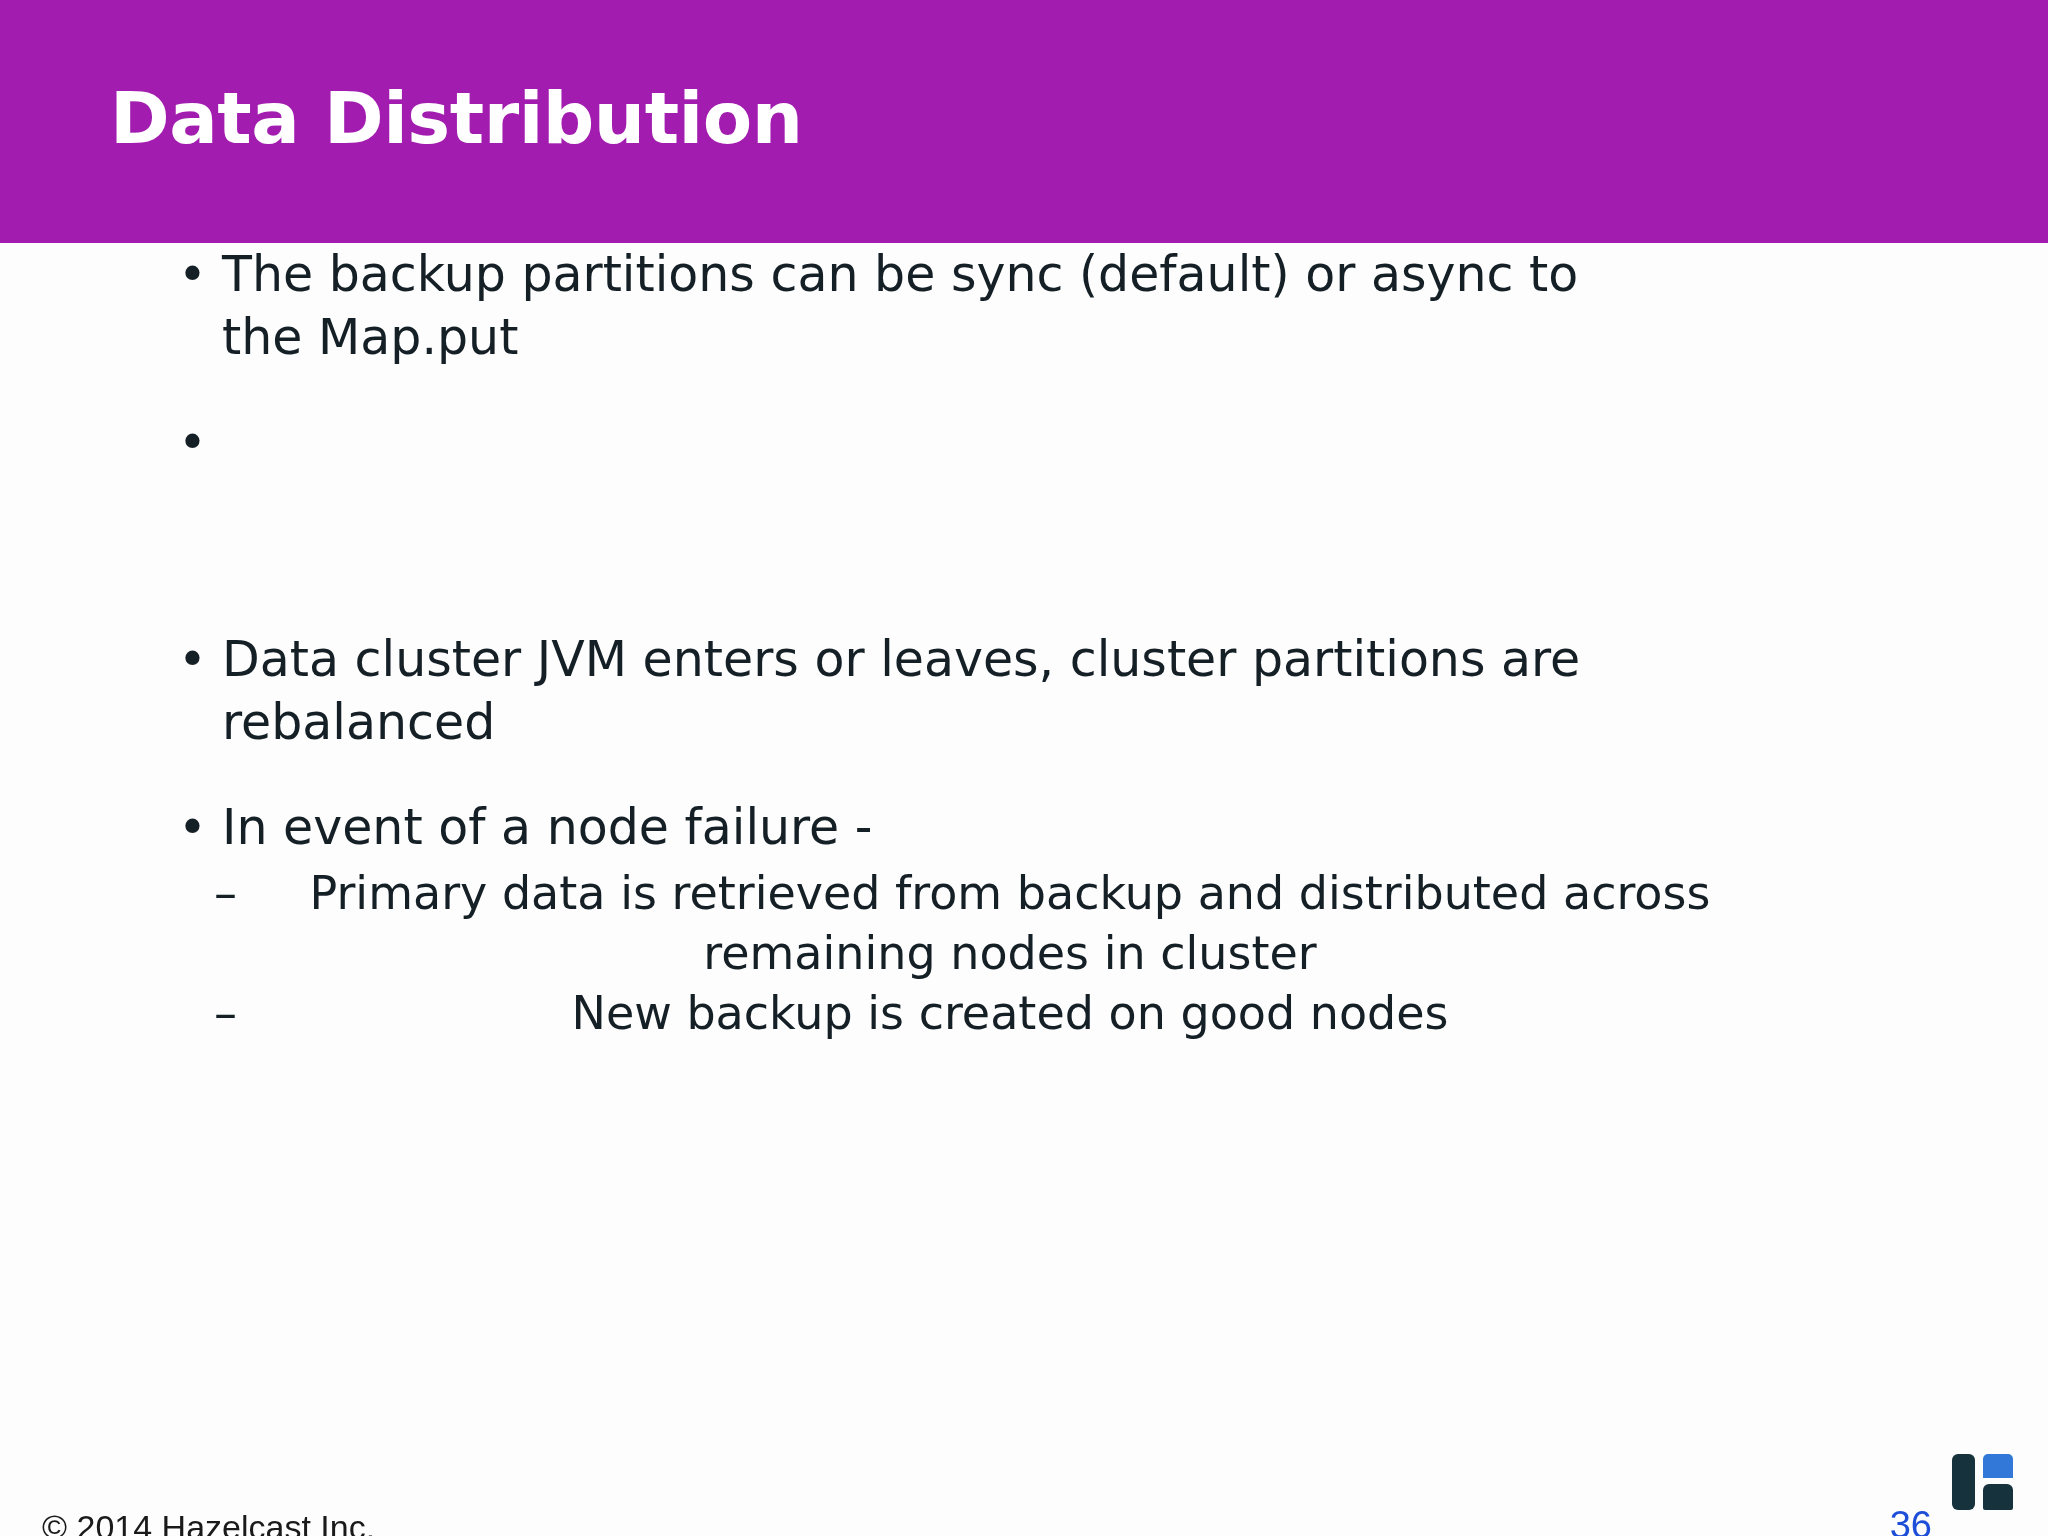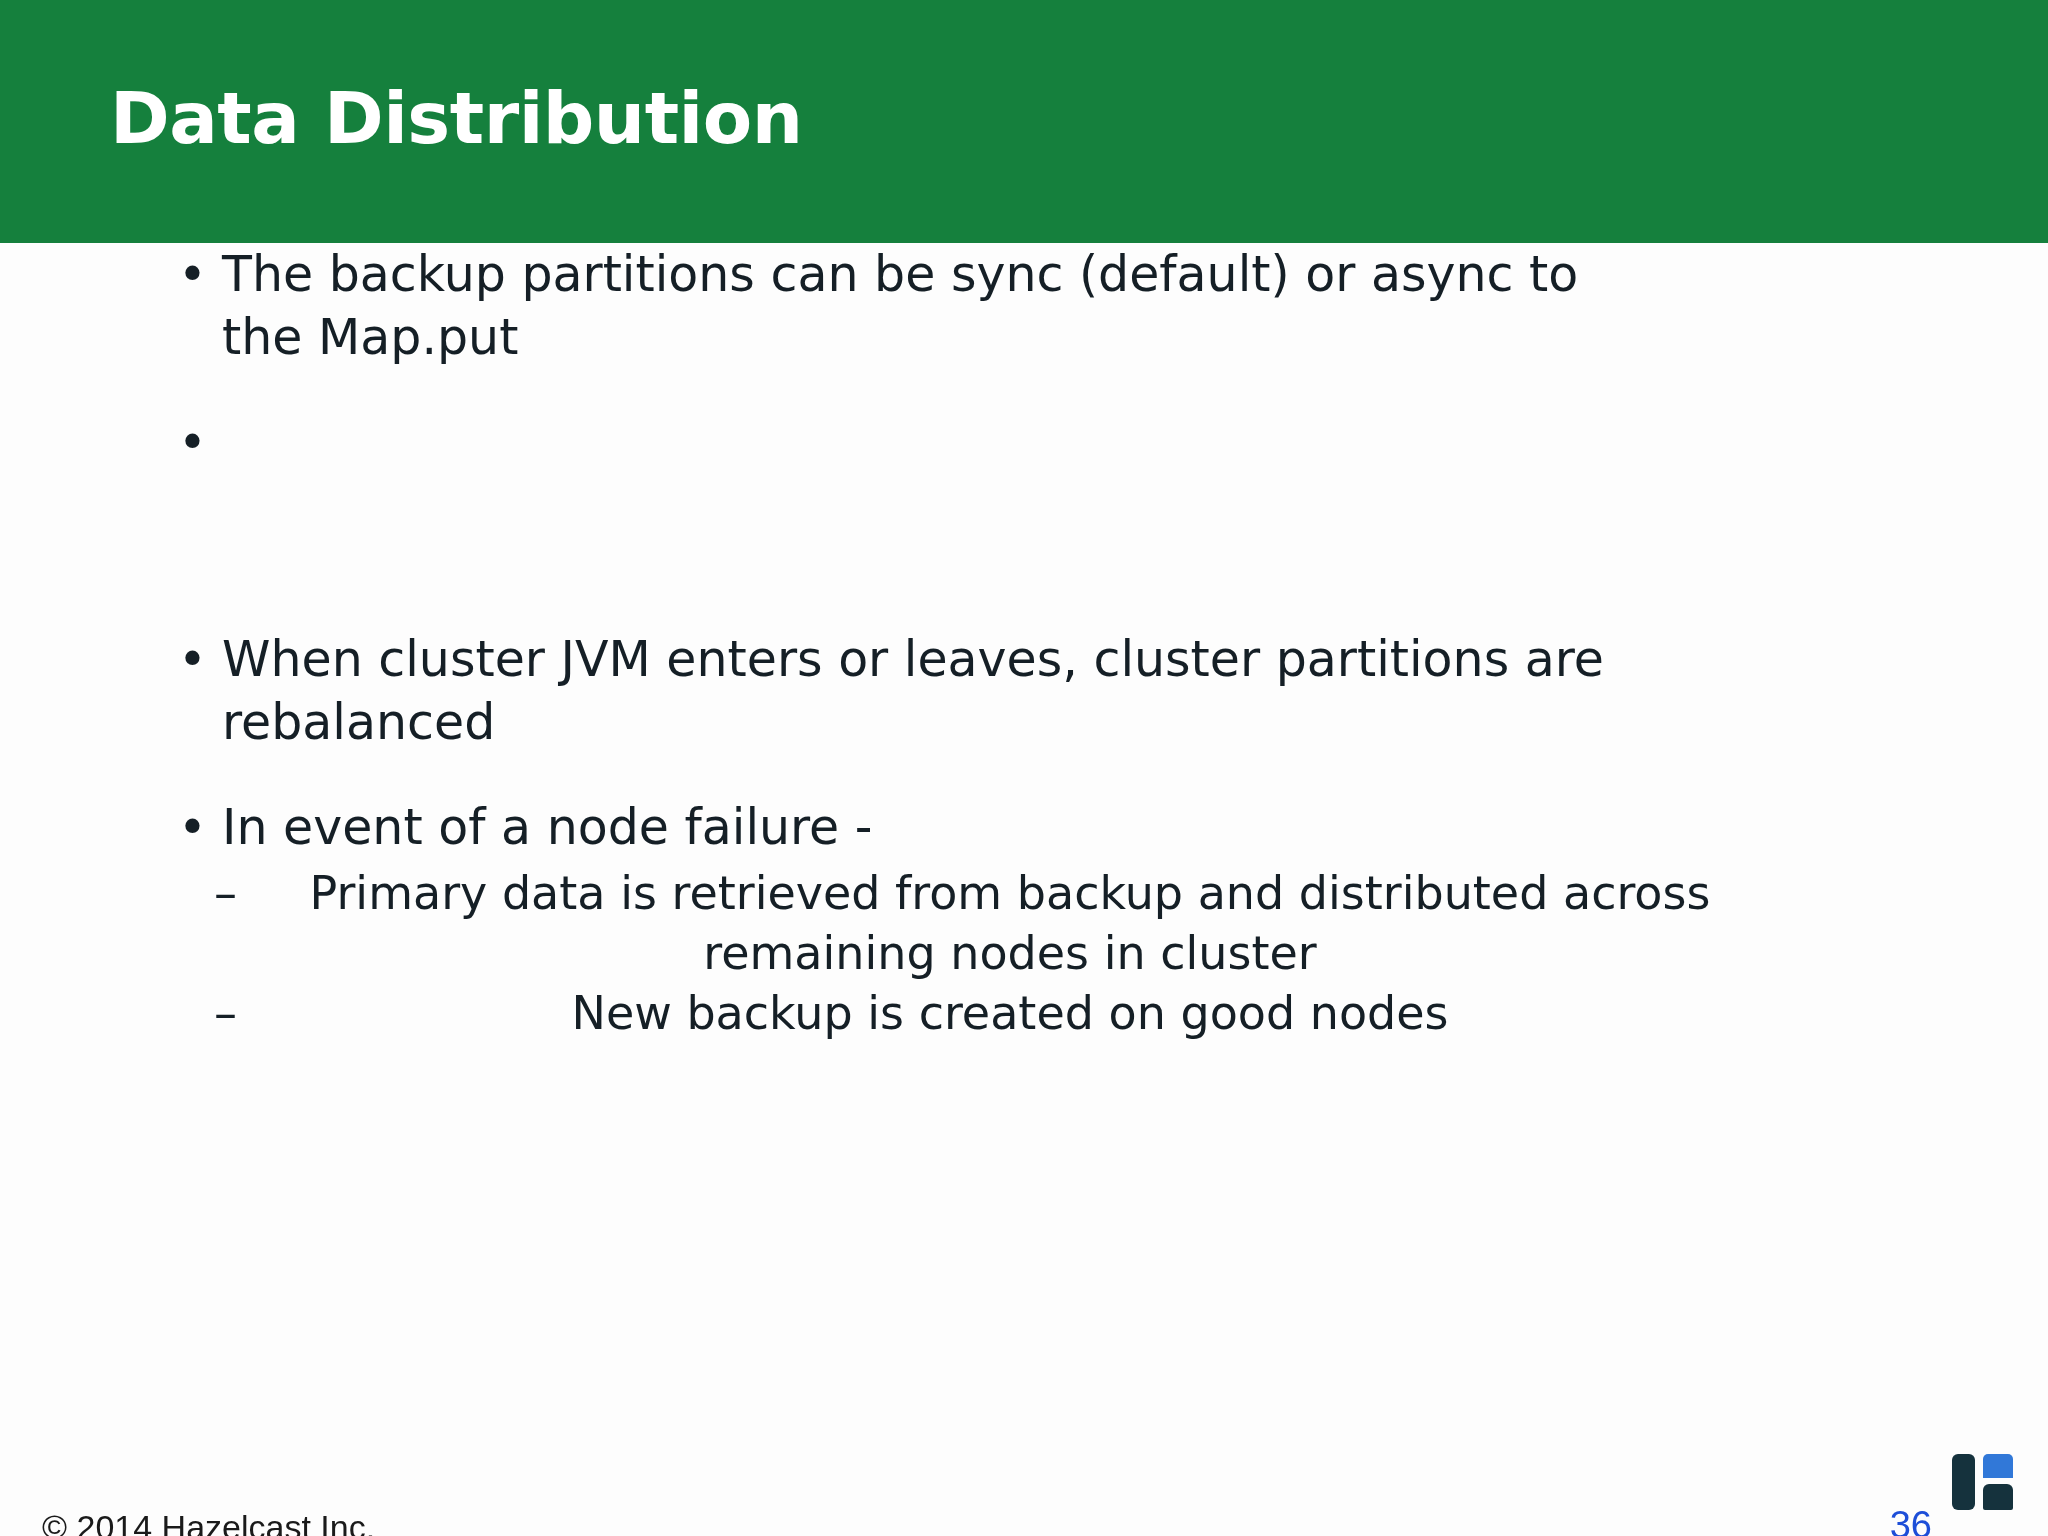--- a/index.html
+++ b/index.html
@@ -21,21 +21,21 @@
     background: #fdfdfd;
   }
 
   
   .title-bar {
     position: absolute;
     left: 0;
     top: 0;
     width: 2048px;
     height: 243px;
-    background: #15803d;
+    background: #a21caf;
   }
   .title-bar .title-text {
     position: absolute;
     left: 110px;
     top: 82px;
     font-family: "DejaVu Sans", sans-serif;
     font-size: 72px;
     font-weight: bold;
     color: #ffffff;
     letter-spacing: -0.5px;
@@ -198,21 +198,21 @@
 
     <div class="blk" id="blk-2">
       <div class="bullet-row">
         <span class="marker">•</span>
       </div>
     </div>
 
     <div class="blk" id="blk-3">
       <div class="bullet-row">
         <span class="marker">•</span>
-        <span class="btext">When cluster JVM enters or leaves, cluster partitions are rebalanced</span>
+        <span class="btext">Data cluster JVM enters or leaves, cluster partitions are rebalanced</span>
       </div>
     </div>
 
     <div class="blk" id="blk-4">
       <div class="bullet-row">
         <span class="marker">•</span>
         <span class="btext">In event of a node failure -</span>
       </div>
     </div>
 

